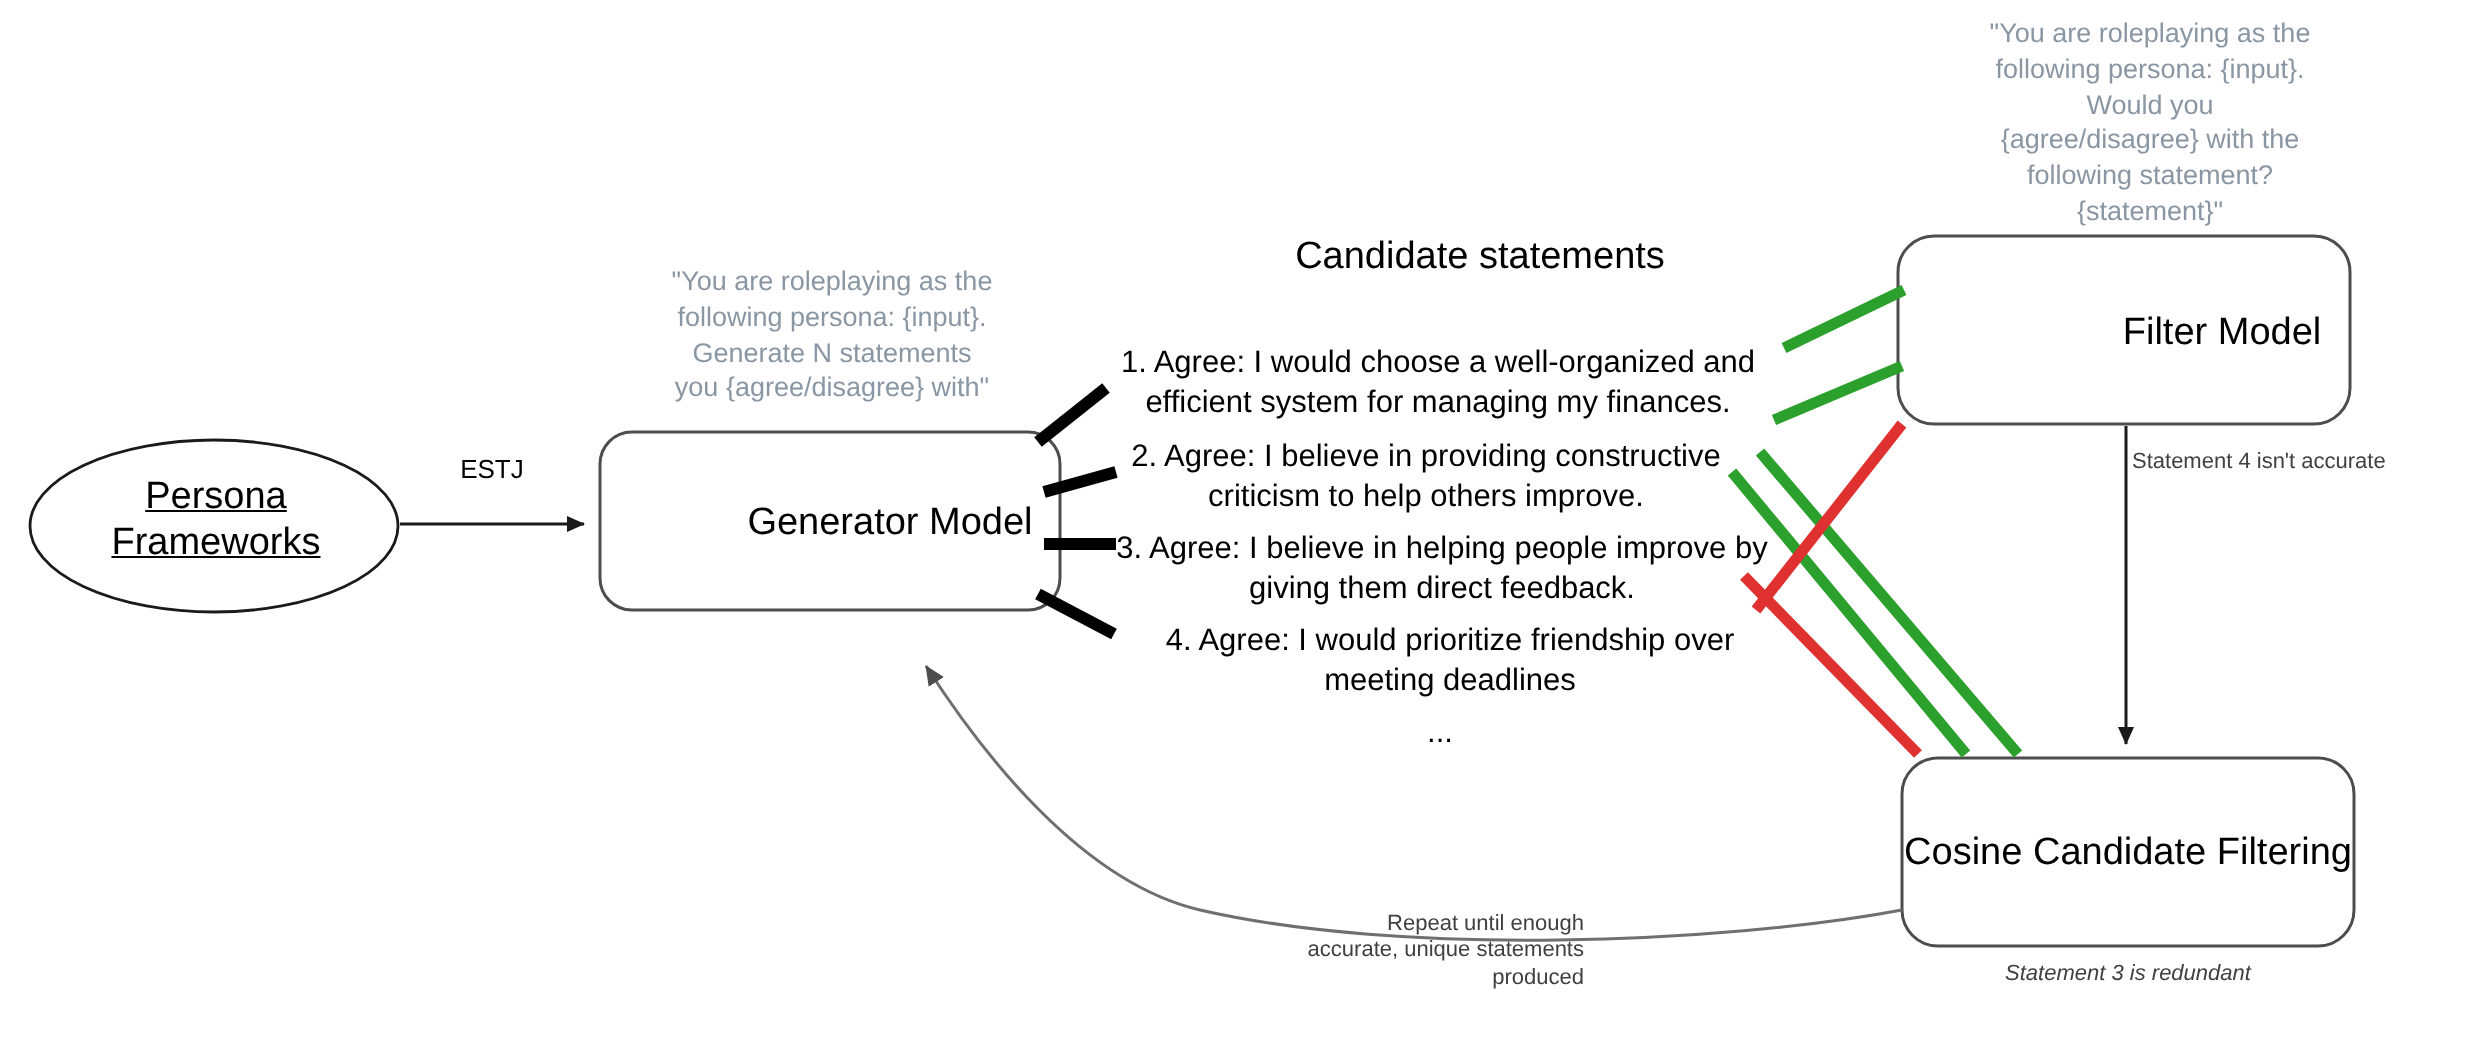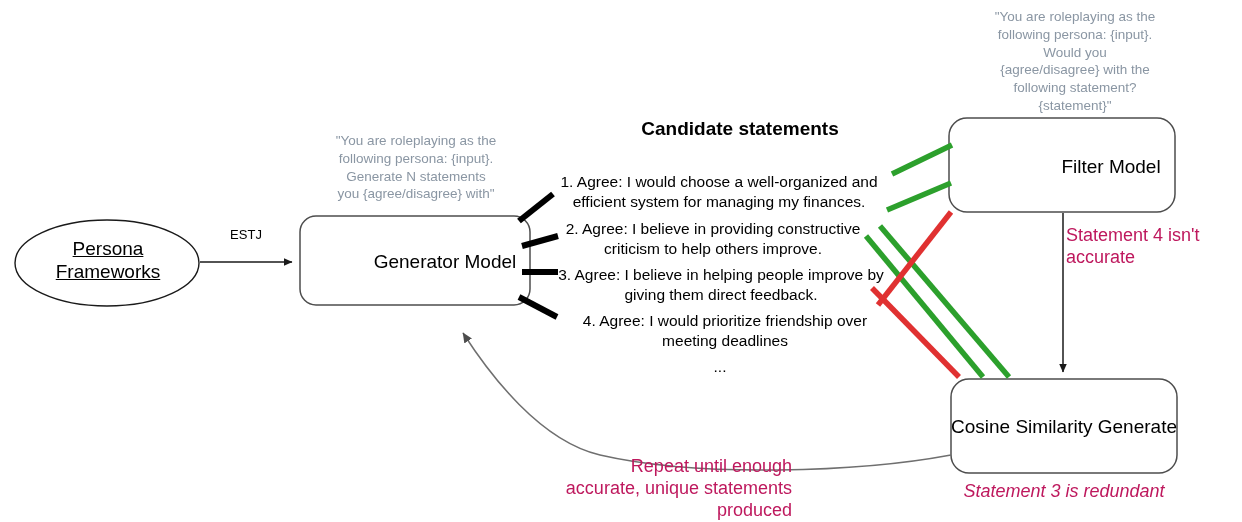--- a/index.html
+++ b/index.html
@@ -37,29 +37,28 @@
     line-height: 1.32;
   }
   .stmt {
     font-size: 15.5px;
     color: #000;
     line-height: 1.30;
   }
   .heading {
     font-size: 19px;
     color: #000;
-    font-weight: bold;
   }
   .edge-label {
     font-size: 13px;
     color: #000;
   }
   .small-note {
-    font-size: 18px;
-    color: #be185d;
+    font-size: 11px;
+    color: #404040;
   }
   .dots { font-size: 15.5px; }
 </style>
 </head>
 <body>
 
 <svg id="canvas" viewBox="0 0 1242 522">
   <defs>
     <marker id="arrowBlack" markerWidth="10" markerHeight="10" refX="8.5" refY="4" orient="auto" markerUnits="userSpaceOnUse">
       <path d="M0,0 L9,4 L0,8 z" fill="#1a1a1a"></path>
@@ -100,21 +99,21 @@
   <path d="M 951 455 C 860 472, 700 478, 600 455 C 540 441, 490 375, 463 333" fill="none" stroke="#6f6f6f" stroke-width="1.5" marker-end="url(#arrowGray)"></path>
 </svg>
 
 <div class="txt node-label" style="left:15px; top:237px; width:186px;text-decoration:underline;">Persona
 Frameworks</div>
 
 <div class="txt node-label" style="left:300px; top:250px; width:230px;margin-left:30px;">Generator Model</div>
 
 <div class="txt node-label" style="left:967px; top:155px; width:226px;margin-left:31px;">Filter Model</div>
 
-<div class="txt node-label" style="left:944px; top:415px; width:240px;">Cosine Similarity Generate</div>
+<div class="txt node-label" style="left:944px; top:415px; width:240px;">Cosine Candidate Filtering</div>
 
 <div class="txt prompt" style="left:318px; top:132px; width:196px;">"You are roleplaying as the
 following persona: {input}.
 Generate N statements
 you {agree/disagree} with"</div>
 
 <div class="txt prompt" style="left:966px; top:8px; width:218px;">"You are roleplaying as the
 following persona: {input}.
 Would you
 {agree/disagree} with the

